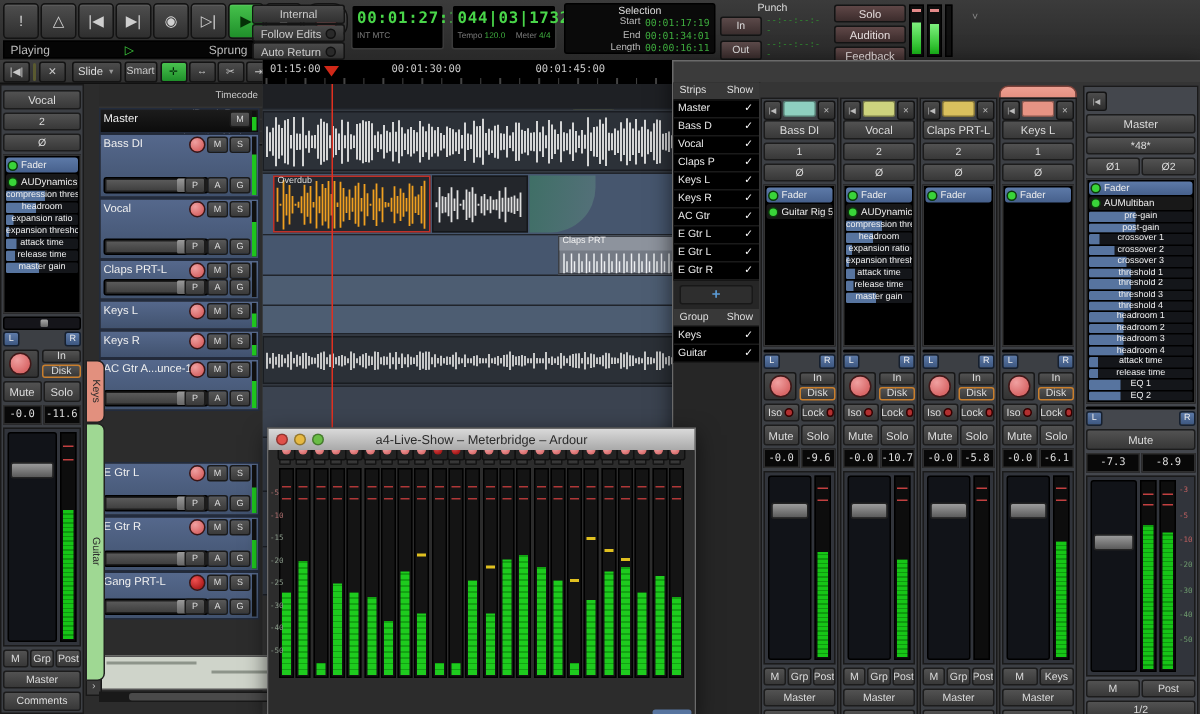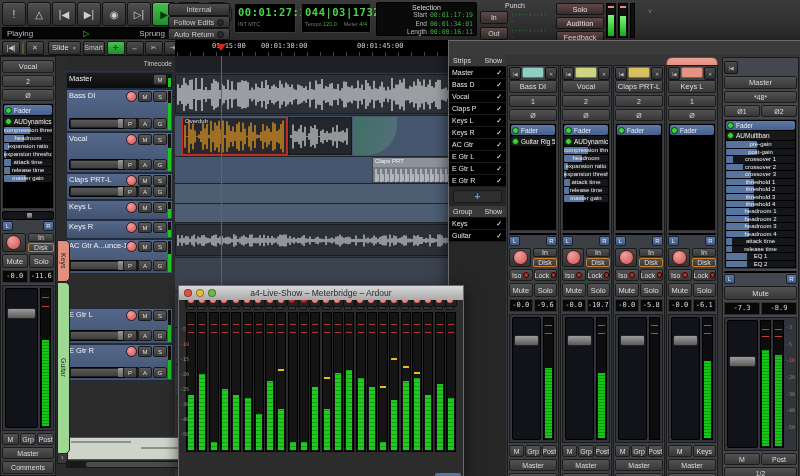--- a/index.html
+++ b/index.html
@@ -548,25 +548,45 @@
           </div>
           <div class="pagbtns">
             <div class="tsb">P</div>
             <div class="tsb">A</div>
             <div class="tsb">G</div>
           </div>
           <div class="hmeter">
             <div class="fl" style="height: 57%;"></div>
           </div>
         </div>
+        <div class="thdr" style="top: 325px; height: 32px;">
+          <div class="nm">Gang PRT-L</div>
+          <div class="btns">
+            <div class="trec armed" style="background: radial-gradient(circle at 35% 30%, rgb(240, 80, 80), rgb(176, 32, 32) 70%);"></div>
+            <div class="tsb">M</div>
+            <div class="tsb">S</div>
+          </div>
+          <div class="hfader">
+            <div class="fl"></div>
+            <div class="hd"></div>
+          </div>
+          <div class="pagbtns">
+            <div class="tsb">P</div>
+            <div class="tsb">A</div>
+            <div class="tsb">G</div>
+          </div>
+          <div class="hmeter">
+            <div class="fl" style="height: 0%;"></div>
+          </div>
+        </div>
       </div>
 
     <div id="canvas" class="abs">
       <div id="ruler" style="background-image: repeating-linear-gradient(90deg, rgb(68, 68, 68) 0px, rgb(68, 68, 68) 1px, transparent 1px, transparent 13px); background-position: 2px 12px; background-size: 100% 4px; background-repeat: repeat-x;">
-          <div class="rlbl" style="left: 5px; margin-left: 32px;">01:15:00</div>
+          <div class="rlbl" style="left: 5px;">01:15:00</div>
           <div class="rlbl" style="left: 86px;">00:01:30:00</div>
           <div class="rlbl" style="left: 182px;">00:01:45:00</div>
         </div>
       <div class="mrow" style="top:16px;"></div>
       <div class="mrow" style="top:24px;"></div>
       <div class="mrow" style="top:32px;"></div>
       <div id="solochip" style="left:207px;top:32px;">SOLO</div>
       <div id="lanes">
           <div class="lane" style="top: 16px; height: 17px; background: rgb(30, 32, 36);"></div>
           <div class="lane" style="top: 33px; height: 43px; background: rgb(52, 58, 66);">

